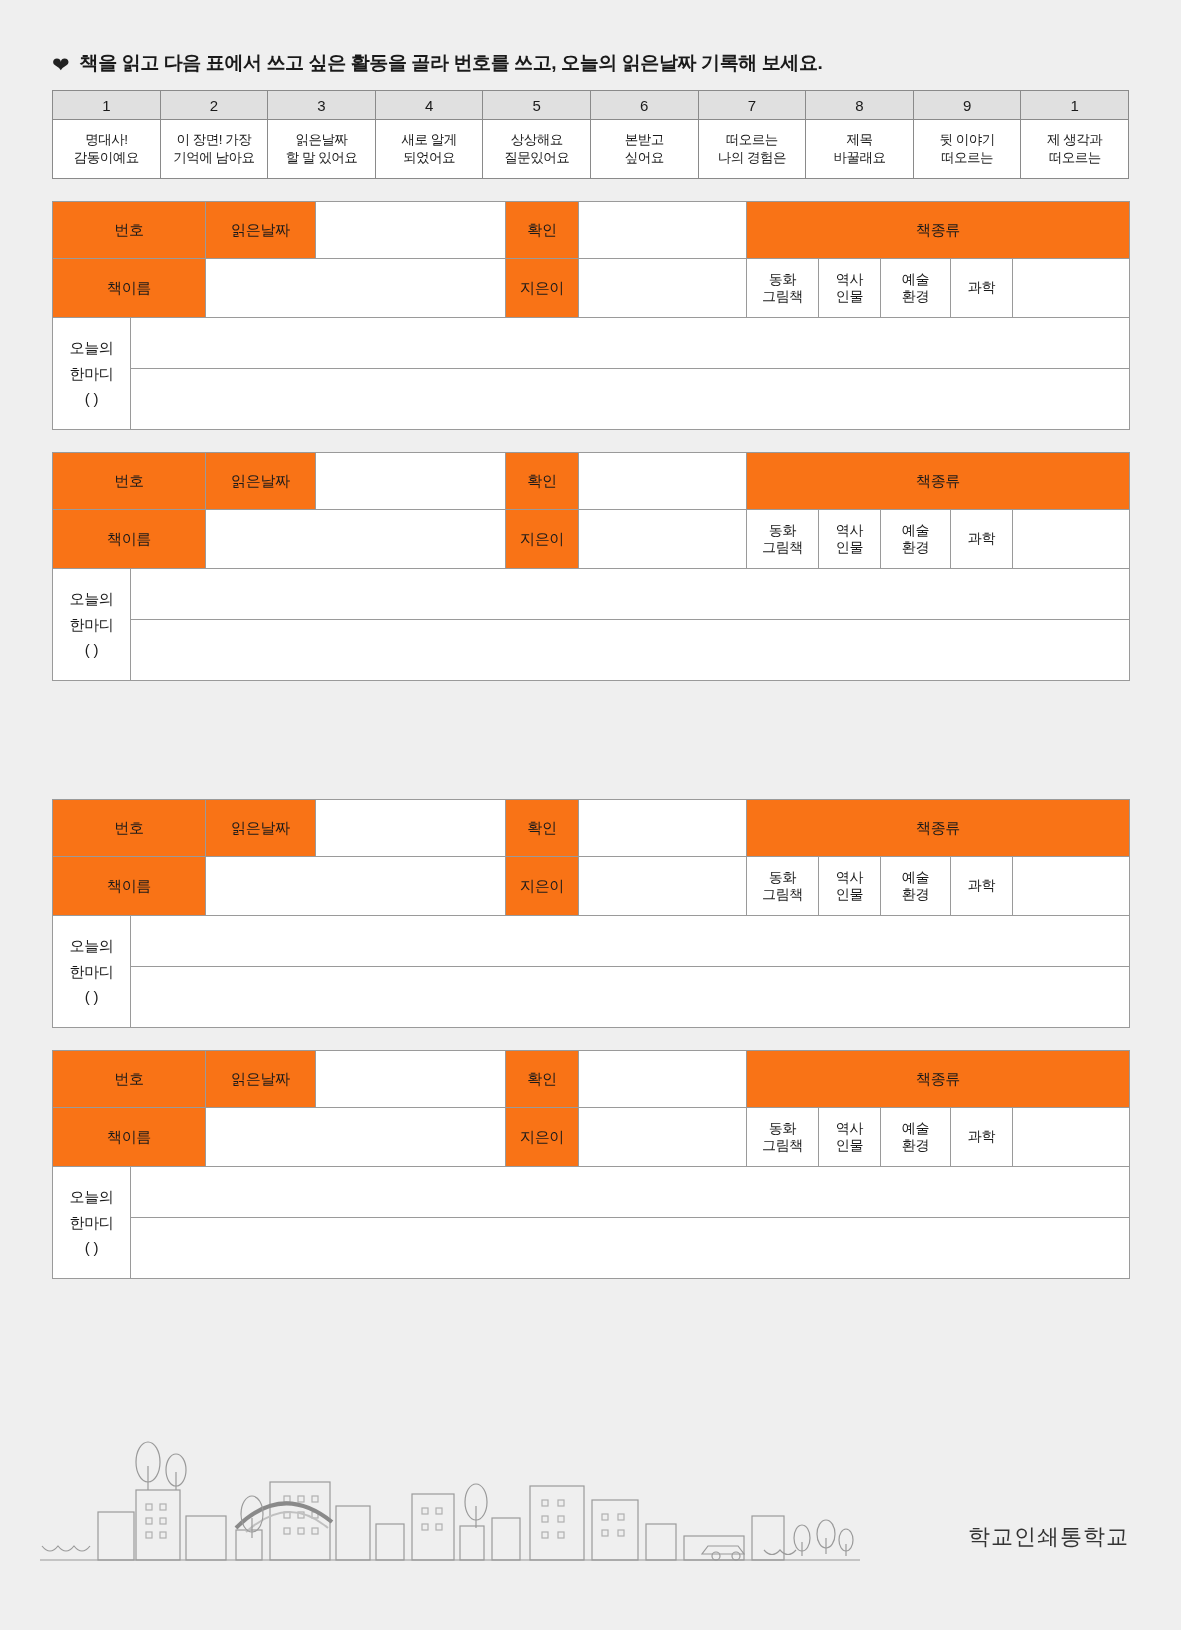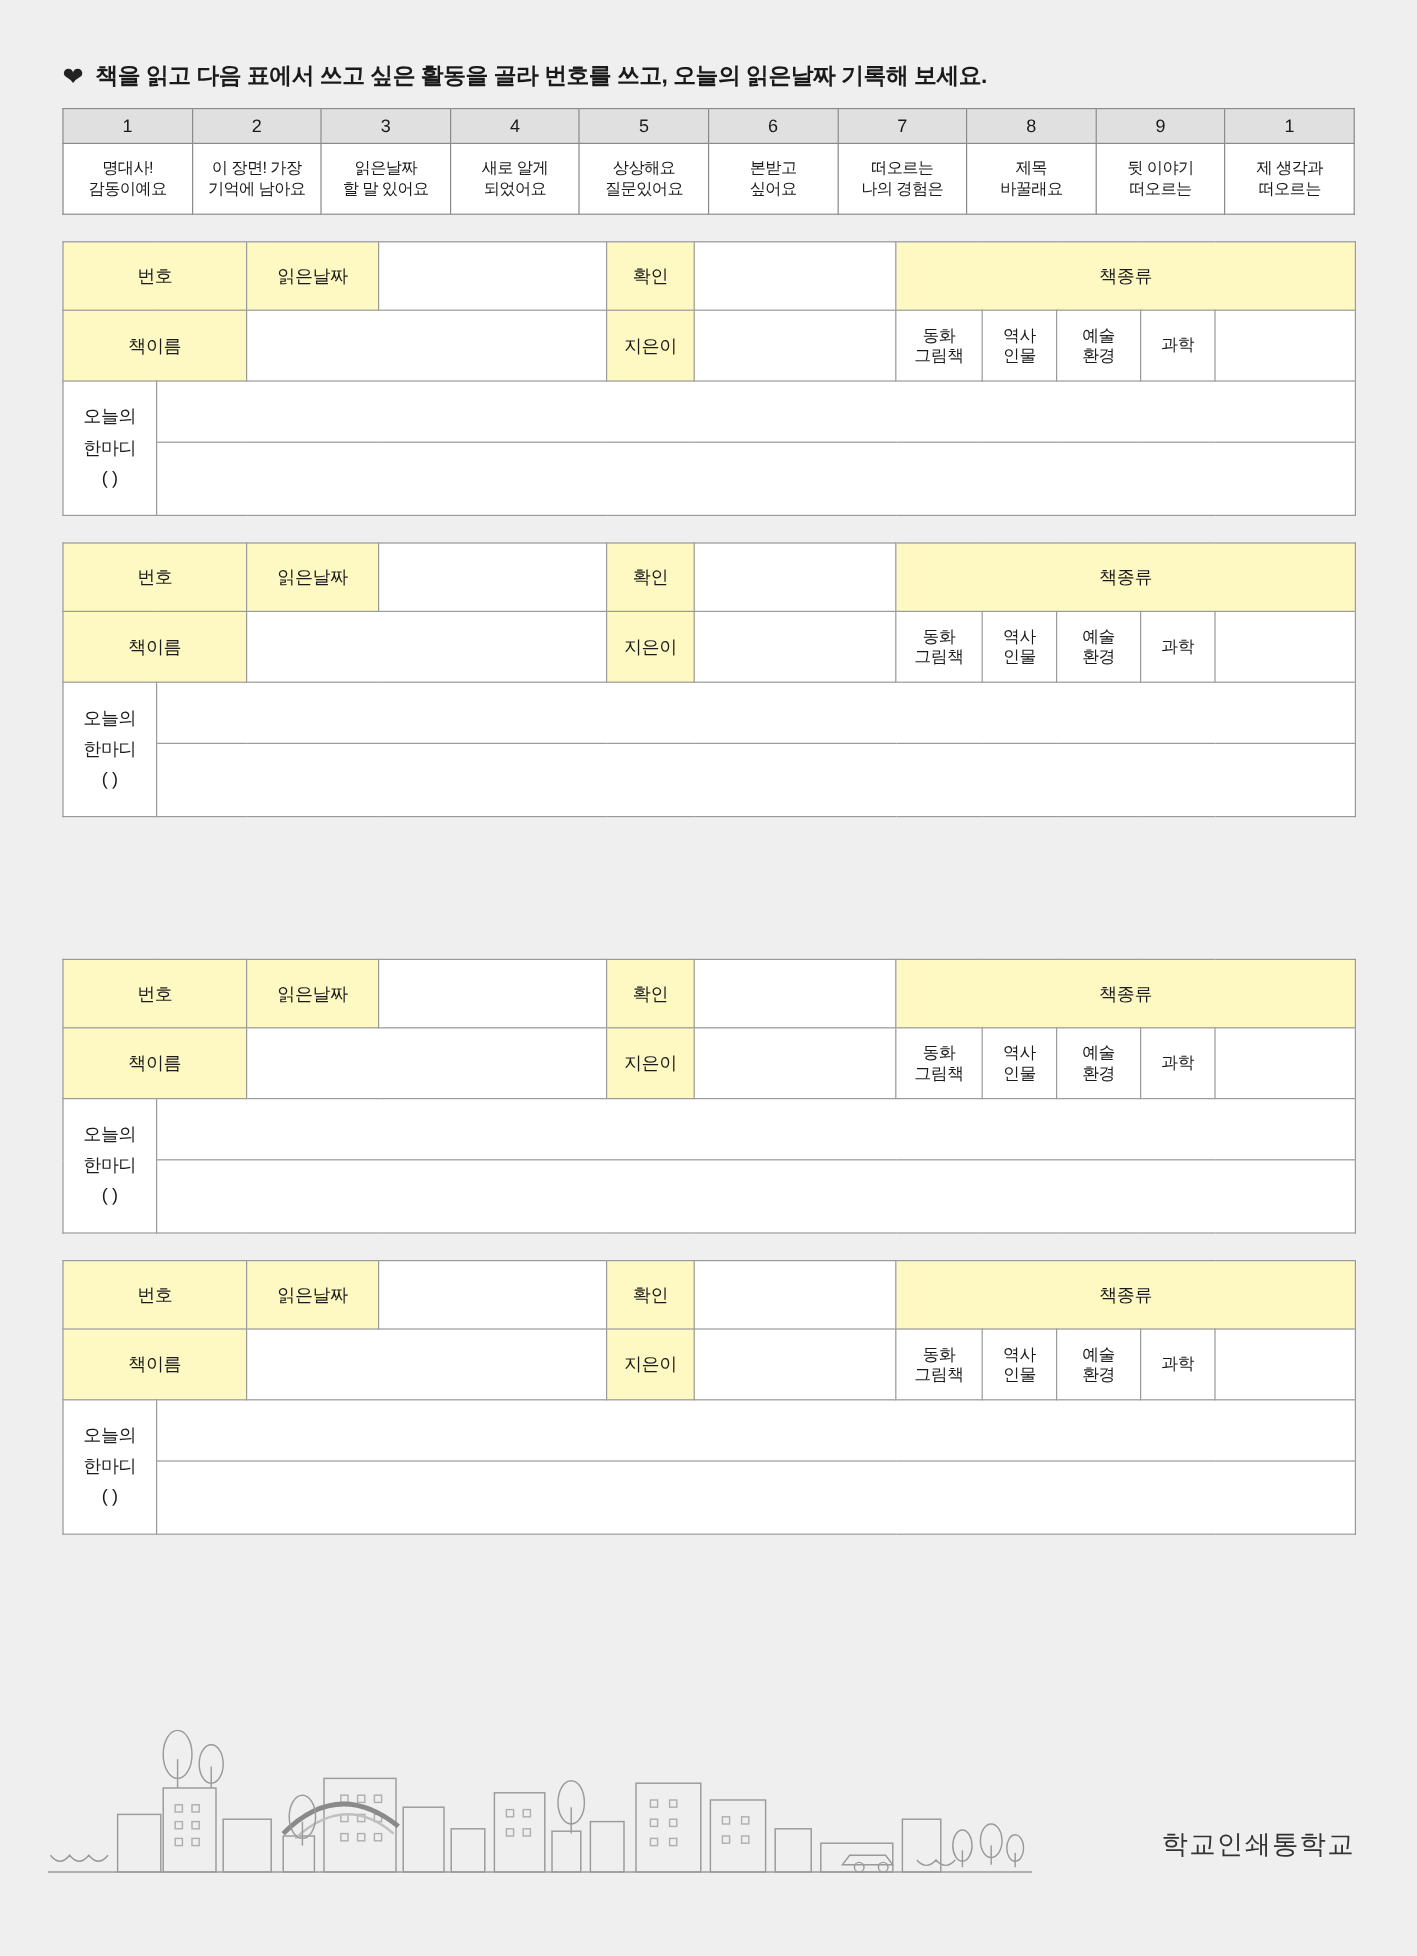--- a/index.html
+++ b/index.html
@@ -79,21 +79,21 @@
   }
   .record td {
     border: 1px solid #9a9a9a;
     font-size: 15px;
     text-align: center;
     vertical-align: middle;
     background: #fff;
     letter-spacing: -0.3px;
   }
   .record td.hd {
-    background: #fef9c3;
+    background: #f97316;
     font-weight: normal;
   }
   .record td.blank { background: #fff; }
   .record tr.row1 td { height: 54px; }
   .record tr.row2 td { height: 56px; }
   .record td.kind {
     font-size: 14px;
     line-height: 1.25;
   }
   .record td.comment-label {

